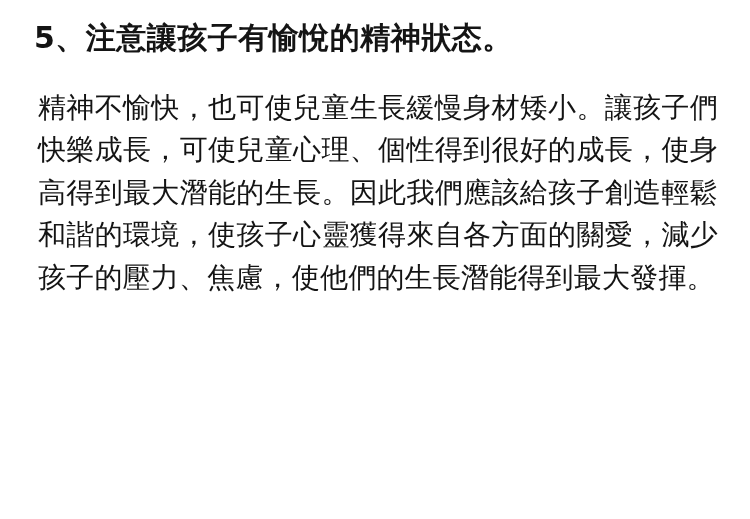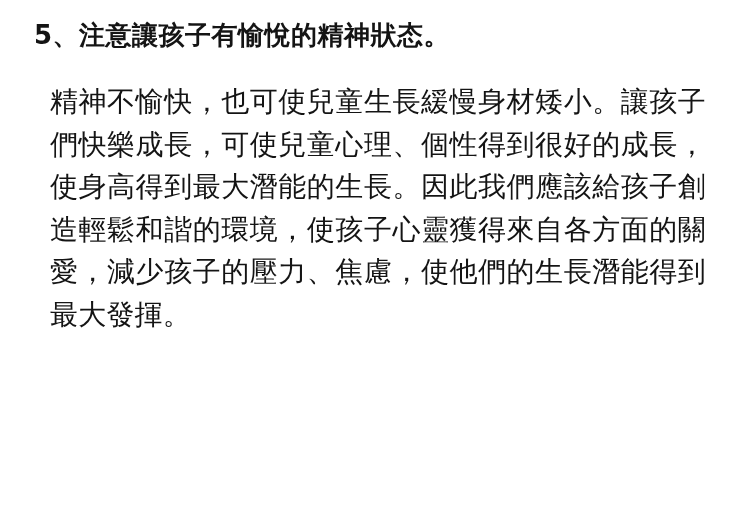--- a/index.html
+++ b/index.html
@@ -15,32 +15,32 @@
     overflow: hidden;
   }
   #page {
     position: relative;
     width: 750px;
     height: 519px;
     box-sizing: border-box;
     padding: 18px 28px 0 34px;
   }
   .heading {
-    font-size: 26px;
+    font-size: 30px;
     line-height: 1.35;
     letter-spacing: 0.5px;
     margin: 0 0 28px 0;
     color: #141414;
     white-space: nowrap;
   }
   .body-text {
     font-size: 28px;
     line-height: 1.52;
     letter-spacing: 0.2px;
-    margin: 16px;
+    margin: 4px;
     color: #141414;
     text-align: justify;
     text-justify: inter-character;
     max-width: 686px;
   }
   .body-text p {
     margin: 0;
   }
 </style>
 </head>

